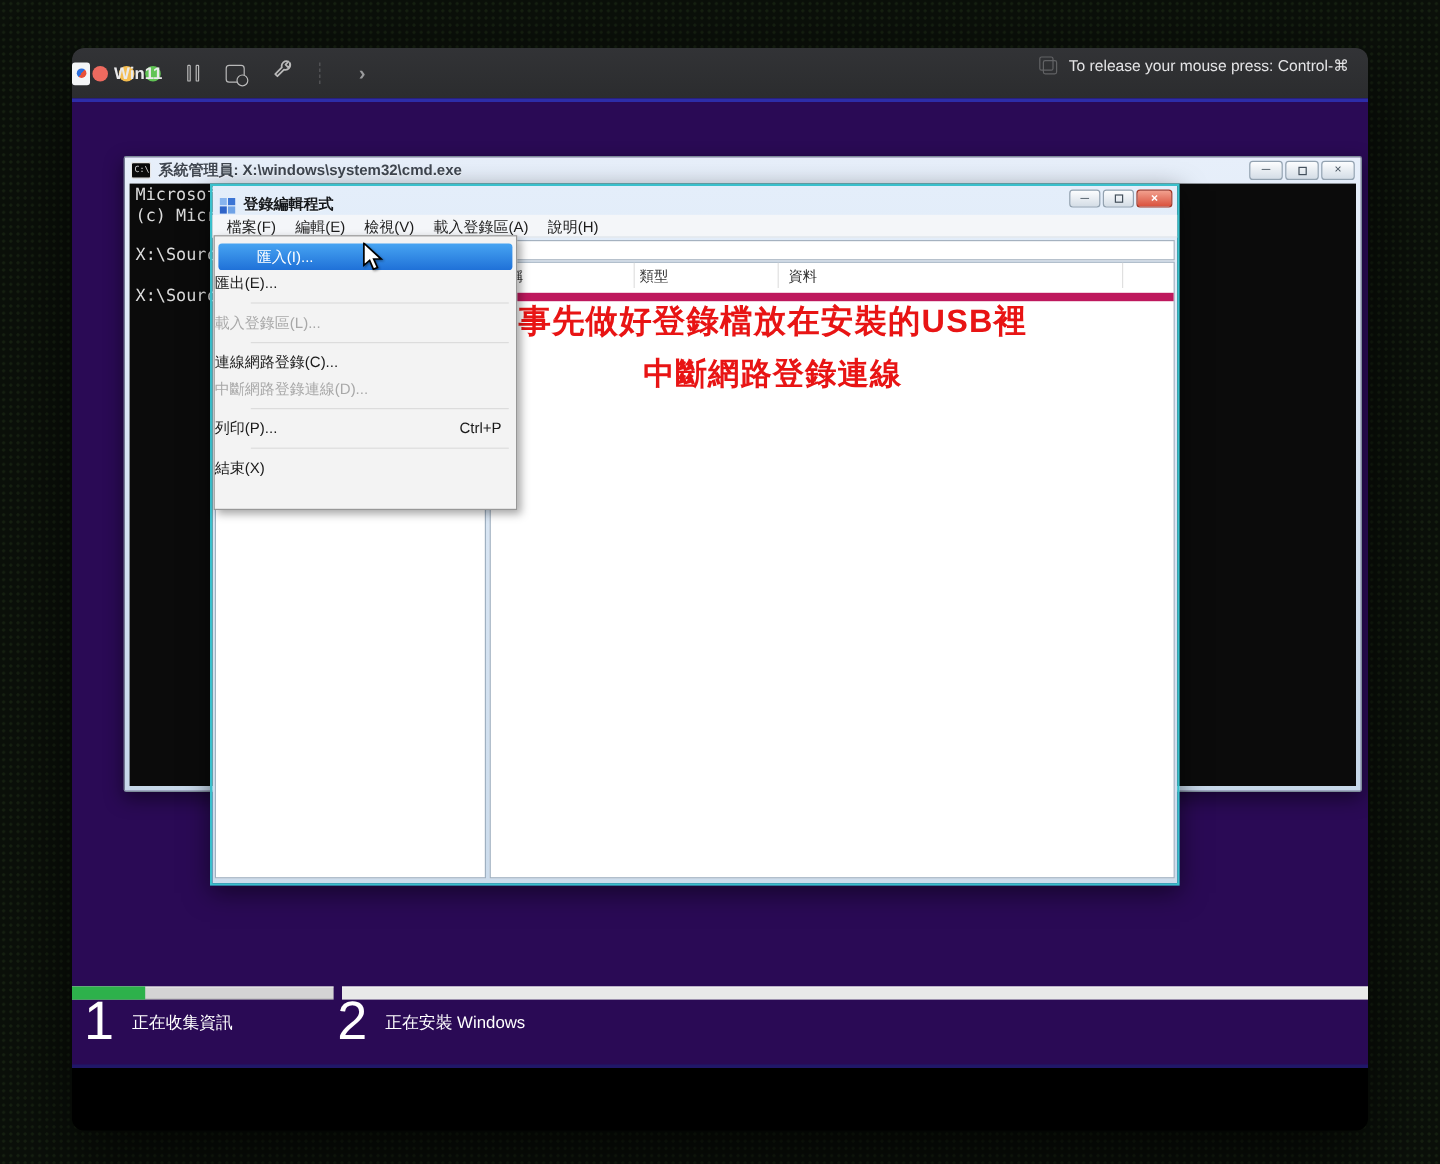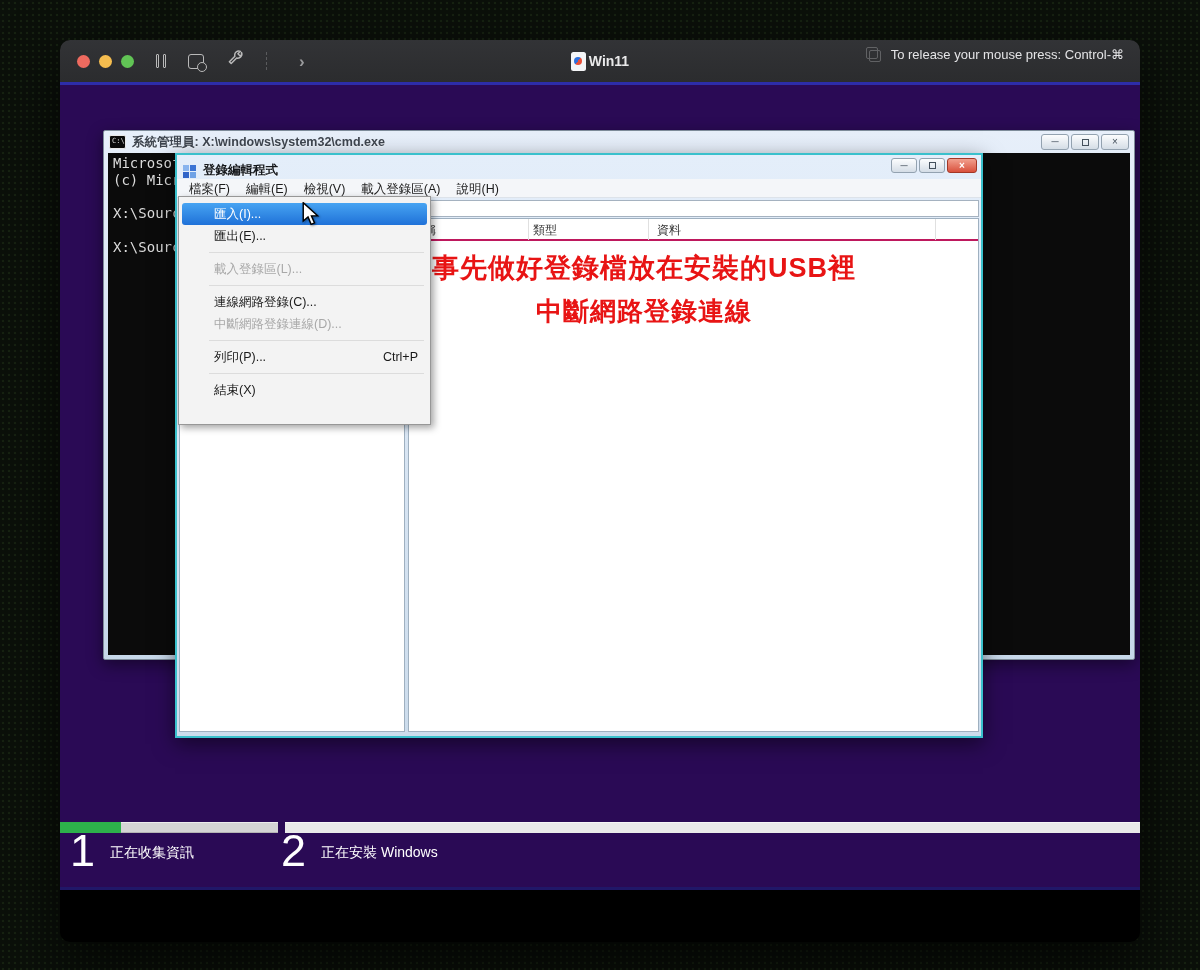--- a/index.html
+++ b/index.html
@@ -20,21 +20,21 @@
   .light.red{ background:#ee6a5f; } .light.yellow{ background:#f5bd4f; } .light.green{ background:#61c455; }
   .tb-icon { margin-left:22px; display:flex; align-items:center; justify-content:center; height:20px; }
   .pause-bars { display:flex; gap:4px; }
   .pause-bars i { display:block; width:3px; height:14px; border:1.5px solid #b9b9b9; border-radius:1px; }
   .snap { position:relative; width:16px; height:15px; border:1.5px solid #b9b9b9; border-radius:3px; }
   .snap::after { content:""; position:absolute; right:-4px; bottom:-4px; width:8px; height:8px;
     border:1.5px solid #b9b9b9; border-radius:50%; background:#2e2f31; }
   .tb-divider { width:0; height:18px; border-left:1px dashed #5a5b5d; margin-left:22px; }
   .chev { color:#9a9b9d; font-size:17px; line-height:1; margin-left:10px; font-weight:600; }
   .tb-center { position:absolute; left:0; right:0; top:0; height:42px; display:flex;
-    align-items:center; justify-content:center; gap:3px; pointer-events:none; }
+    align-items:center; gap:20px; pointer-events:none; }
   .doc-icon { position:relative; width:15px; height:19px; background:#f4f5f7; border-radius:2.5px; }
   .doc-icon::after { content:""; position:absolute; left:3.5px; top:5px; width:8px; height:8px; border-radius:50%;
     background:conic-gradient(from 40deg,#e8503a 0 180deg,#2f6fdb 180deg 360deg); }
   .mac-title { color:#e9e9ea; font-size:14px; font-weight:700; }
   .tb-right { position:absolute; right:16px; top:0; height:28px; display:flex; align-items:center; gap:10px; }
   .cap-squares { position:relative; width:15px; height:15px; opacity:.55; }
   .cap-squares::before, .cap-squares::after { content:""; position:absolute; width:10px; height:10px;
     border:1.5px solid #8a8b8d; border-radius:2px; }
   .cap-squares::before { left:0; top:0; } .cap-squares::after { right:0; bottom:0; }
   .release-hint { color:#e4e4e6; font-size:13px; font-weight:500; }
@@ -79,37 +79,37 @@
   .reg-winbtns { position:absolute; right:4px; top:3px; display:flex; gap:2px; }
   .reg-menubar { position:absolute; left:0; right:0; top:24px; height:19px; background:#f4f6f9;
     border-bottom:1px solid #dde3ea; display:flex; align-items:flex-start; padding-left:4px; }
   .menu-item { font-size:12.5px; color:#1c1c1c; padding:2px 8px; }
   .reg-addressbar { position:absolute; left:2px; right:2px; top:45px; height:17px;
     background:#fff; border:1px solid #a5b2c0; font-size:12px; padding:0 4px; }
   .reg-tree { position:absolute; left:2px; top:63px; width:226px; height:514px;
     background:#fff; border:1px solid #9fb0c0; }
   .reg-list { position:absolute; left:231px; right:2px; top:63px; height:514px;
     background:#fff; border:1px solid #9fb0c0; }
-  .reg-cols { position:relative; height:22px; border-bottom:2px solid #be185d; }
+  .reg-cols { position:relative; height:32px; border-bottom:7px solid #be185d; }
   .colh { position:absolute; top:3px; font-size:12px; color:#333; }
   .colh.c1{ left:3px; } .colh.c2{ left:124px; } .colh.c3{ left:248px; }
   .coldiv { position:absolute; top:0; width:1px; height:21px; background:#e0e0e0; }
   .coldiv.d1{ left:119px; } .coldiv.d2{ left:239px; } .coldiv.d3{ left:526px; }
 
   
   .annot { position:absolute; left:334px; width:500px; text-align:center; color:#e81414;
     font-weight:600; letter-spacing:1px; }
   .annot.a1 { top:210px; font-size:27px; }
   .annot.a2 { top:254px; font-size:26px; }
 
   
   .file-menu { position:absolute; left:118px; top:156px; width:253px; height:229px;
     background:#f3f3f3; border:1px solid #979797; box-shadow:3px 3px 7px rgba(0,0,0,.35);
     padding-top:6px; }
-  .fm-item { position:relative; height:22px; line-height:22px; padding-left:35px; padding-right:8px;
+  .fm-item { position:relative; height:22px; line-height:22px; padding-right:8px;
     font-size:12.5px; color:#1a1a1a; white-space:nowrap; }
   .fm-item.dis { color:#a8a8a8; }
   .fm-item.hl { margin:0 3px; padding-left:32px; border-radius:3px; color:#fff;
     background:linear-gradient(#47a4f2,#1f71d8); }
   .fm-item .sc { position:absolute; right:12px; }
   .fm-sep { height:1px; background:#dcdcdc; margin:5px 6px 5px 30px; }
 
   .cursor { position:absolute; left:240px; top:162px; filter:drop-shadow(1px 1px 1px rgba(0,0,0,.4)); }
 
   .reg-app-icon svg, .cursor svg { display:block; }

